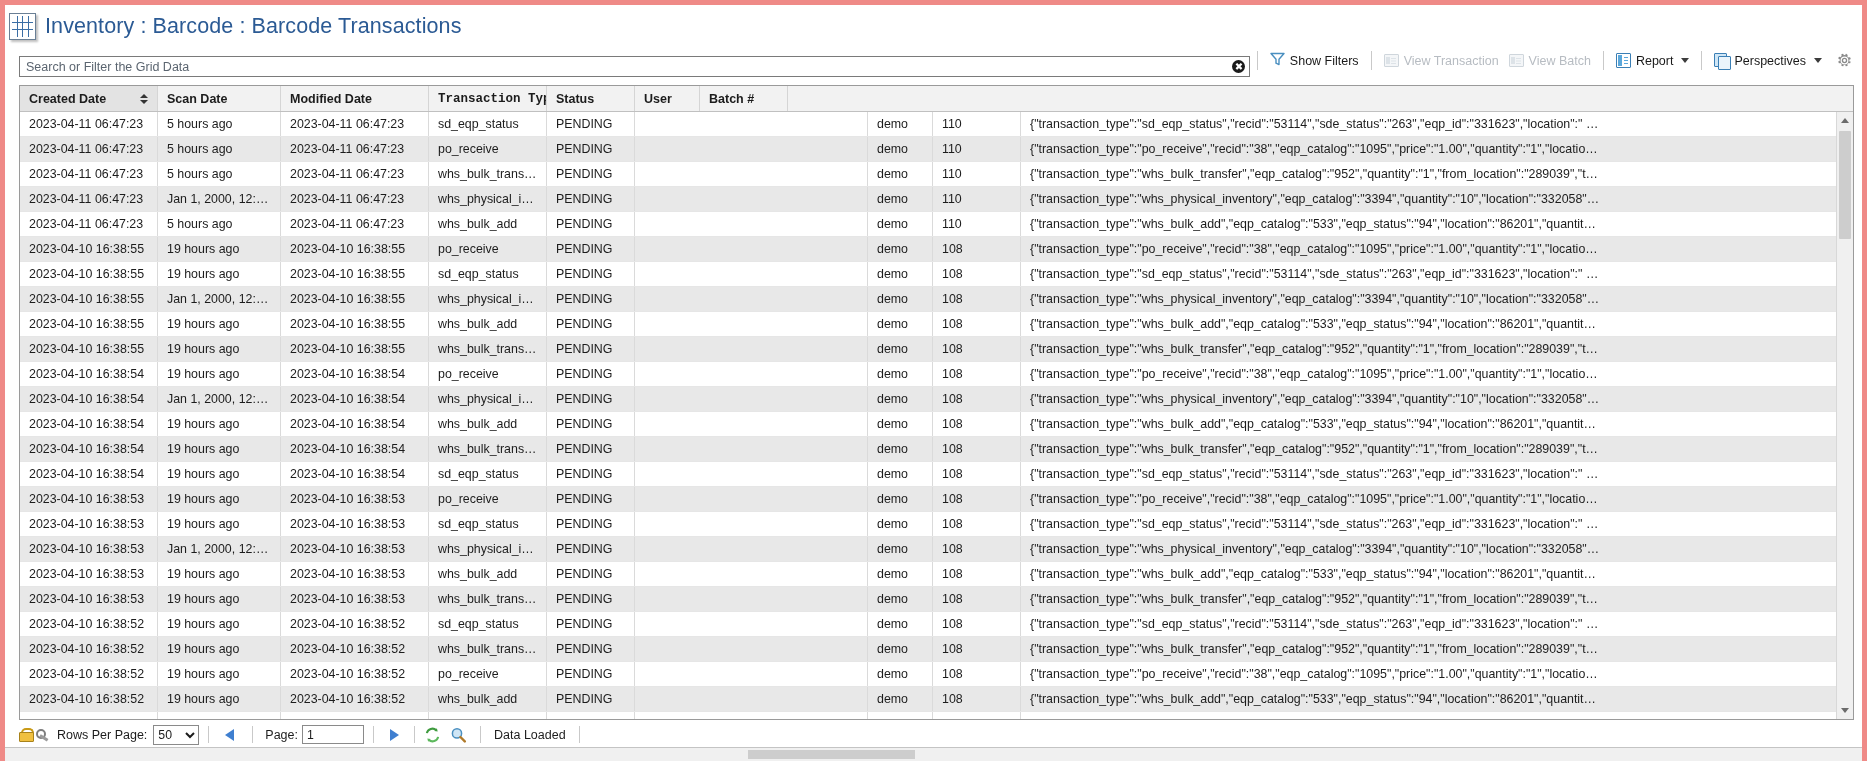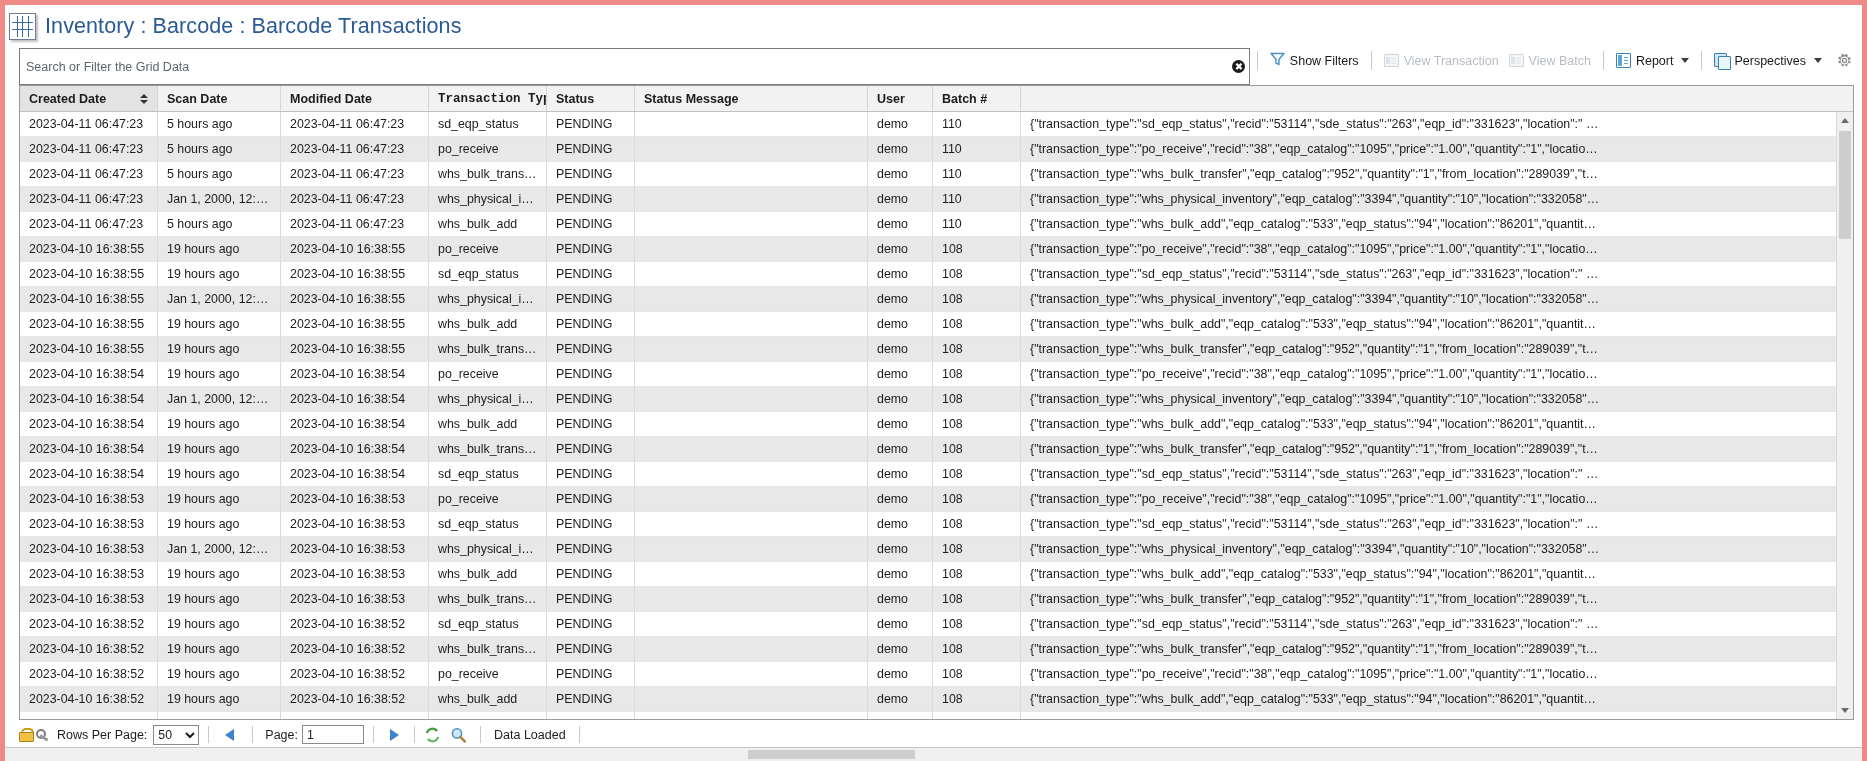--- a/index.html
+++ b/index.html
@@ -61,21 +61,21 @@
   #toolbar {
     height: 27px;
     display: flex;
     align-items: center;
     padding: 0 4px 0 14px;
     background: #ffffff;
     gap: 0;
   }
   #search-wrap {
     flex: 1 1 auto;
-    height: 37px;
+    height: 21px;
     position: relative;
     border: 1px solid #7a7a7a;
     background: #ffffff;
     display: flex;
     align-items: center;
     min-width: 0;
     margin-top: 12px;
   }
   #search-input {
     flex: 1 1 auto;
@@ -488,23 +488,20 @@
         </div>
         <div class="hcell" style="width: 148px;">
           <span>Modified Date</span>
         </div>
         <div class="hcell" style="width: 118px; font-family: Liberation Mono, monospace;">
           <span>Transaction Type</span>
         </div>
         <div class="hcell" style="width: 88px;">
           <span>Status</span>
         </div>
-        <div class="hcell" style="width: 233px;">
-          <span>Status Message</span>
-        </div>
         <div class="hcell" style="width: 65px;">
           <span>User</span>
         </div>
         <div class="hcell" style="width: 88px;">
           <span>Batch #</span>
         </div>
       </div>
 
     <div id="grid-body-wrap">
       <div id="grid-body">

